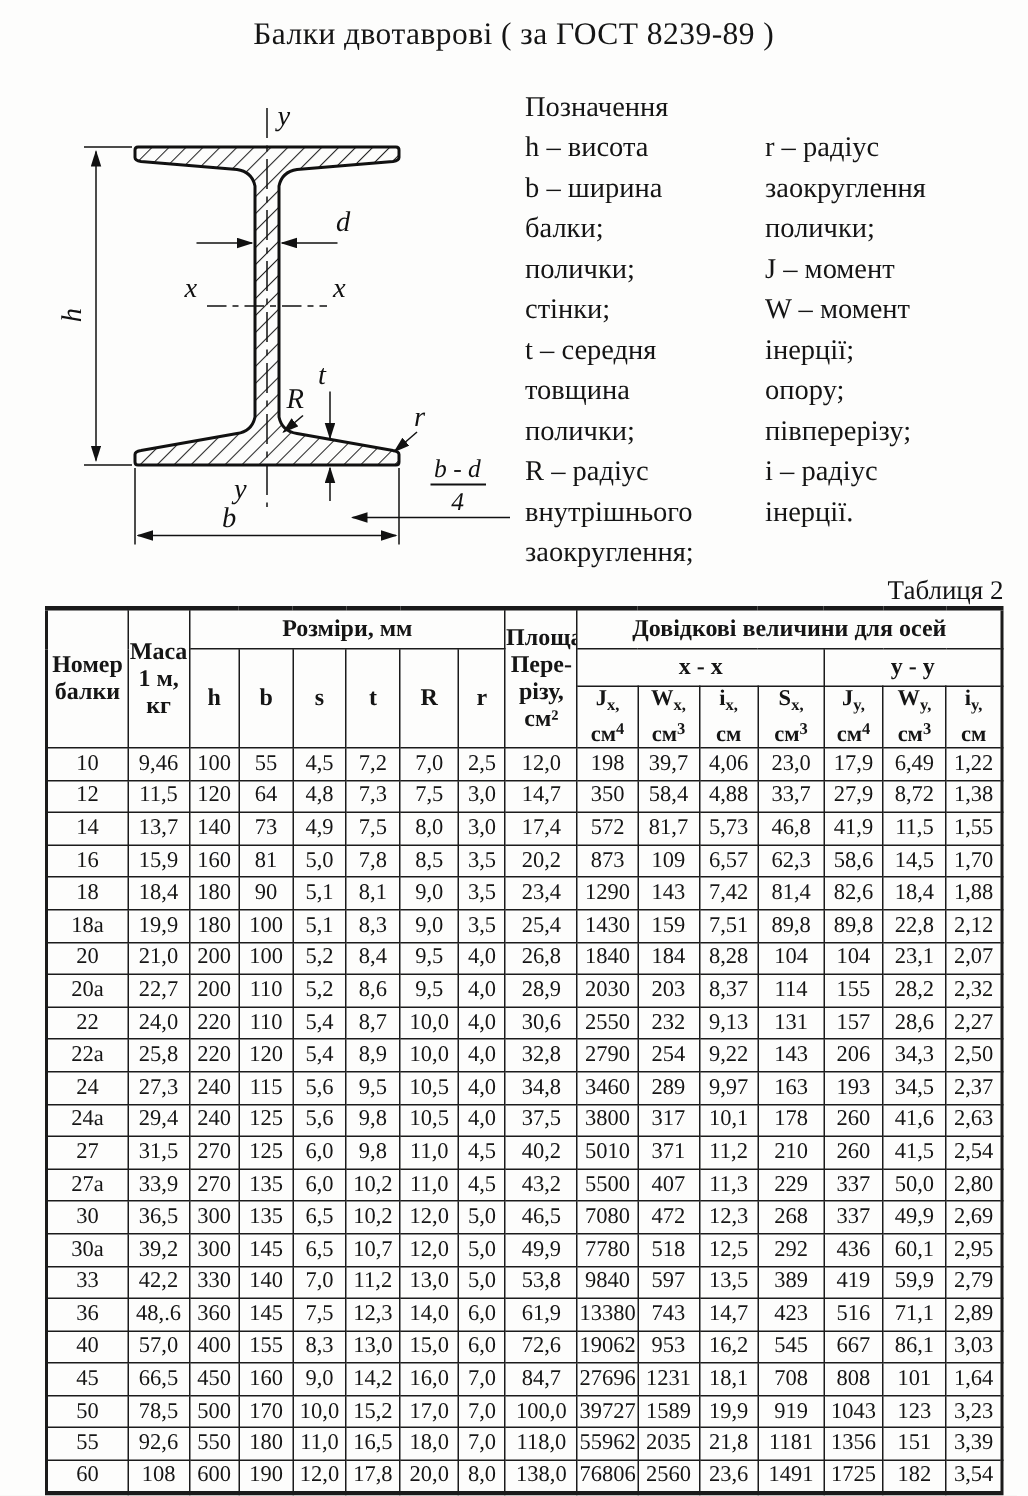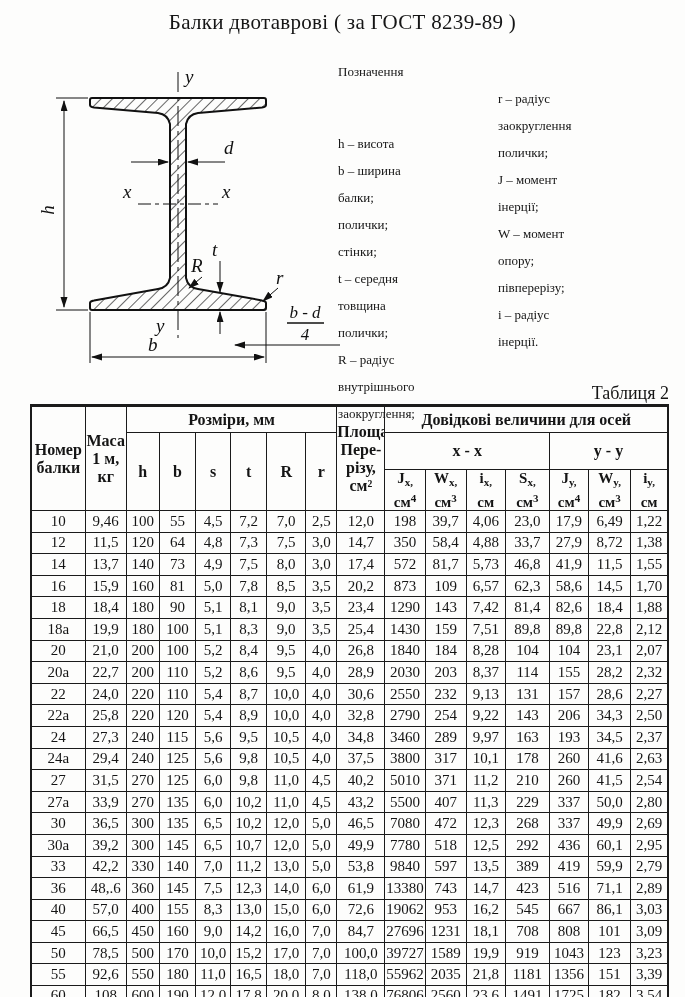--- a/index.html
+++ b/index.html
@@ -1,34 +1,34 @@
 <!DOCTYPE html>
 <html><head>
 <meta charset="utf-8">
 <style>
   * { margin:0; padding:0; box-sizing:border-box; }
   body { width:685px; height:997px; background:#e8e8e6; font-family:"Liberation Serif","DejaVu Serif",serif; color:#151515; }
   .page { position:relative; width:685px; height:997px; background:#fdfdfc; overflow:hidden; }
   .title { position:absolute; top:10px; left:0; width:100%; text-align:center; font-size:21px; letter-spacing:.3px; }
   .diagram { position:absolute; left:28px; top:58px; width:325px; height:318px; }
-  .legend { position:absolute; left:338px; top:58px; width:330px; font-size:13px; line-height:27px; }
+  .legend { position:absolute; left:350px; top:58px; width:330px; font-size:19px; line-height:27px; }
   .legend-cols { display:flex; }
-  .legend-col-left { width:158px;margin-top:45px; }
+  .legend-col-left { width:158px; }
   .legend-col-right { width:172px; padding-left:2px; }
   .caption { position:absolute; top:383px; left:30px; width:639px; text-align:right; font-size:18px; }
   table.beam { position:absolute; top:404px; left:30px; width:639px; border-collapse:collapse; table-layout:fixed;
                border:2px solid #1b1b1b; border-top:3px solid #1b1b1b; border-bottom:3px solid #1b1b1b; }
   table.beam th, table.beam td { border:1px solid #1b1b1b; text-align:center; vertical-align:middle; padding:0; overflow:hidden; }
   table.beam th { font-weight:bold; font-size:16px; line-height:18px; }
   table.beam th.unit { font-size:15px; line-height:16px; }
   table.beam sub { font-size:11px; vertical-align:-3px; }
   table.beam sup { font-size:11px; vertical-align:5px; }
   table.beam tbody td { height:21.6px; font-size:15px; }
   tr.hdr1 th { height:27px; }
-  tr.hdr2 th { height:37px; }
+  tr.hdr2 th { height:25px; }
   tr.hdr3 th { height:35px; }
   svg text { font-family:"Liberation Serif","DejaVu Serif",serif; font-style:italic; font-size:19px; fill:#111; }
   svg text.small { font-size:17px; }
 </style>
 </head>
 <body>
 
 <div class="page">
 
   <div class="title">Балки двотаврові ( за ГОСТ 8239-89 )</div>
@@ -102,22 +102,22 @@
           <div>полички;</div>
           <div>R – радіус</div>
           <div>внутрішнього</div>
           <div>заокруглення;</div>
         </div>
       <div class="legend-col-right" id="legend-right">
           <div>r – радіус</div>
           <div>заокруглення</div>
           <div>полички;</div>
           <div>J – момент</div>
+          <div>W – момент</div>
           <div>інерції;</div>
-          <div>W – момент</div>
           <div>опору;</div>
           <div>півперерізу;</div>
           <div>і – радіус</div>
           <div>інерції.</div>
         </div>
     </div>
   </div>
 
   <div class="caption">Таблиця 2</div>
 
@@ -546,21 +546,21 @@
           <td>14,2</td>
           <td>16,0</td>
           <td>7,0</td>
           <td>84,7</td>
           <td>27696</td>
           <td>1231</td>
           <td>18,1</td>
           <td>708</td>
           <td>808</td>
           <td>101</td>
-          <td>3,09</td>
+          <td>1,64</td>
         </tr>
         <tr>
           <td>50</td>
           <td>78,5</td>
           <td>500</td>
           <td>170</td>
           <td>10,0</td>
           <td>15,2</td>
           <td>17,0</td>
           <td>7,0</td>

